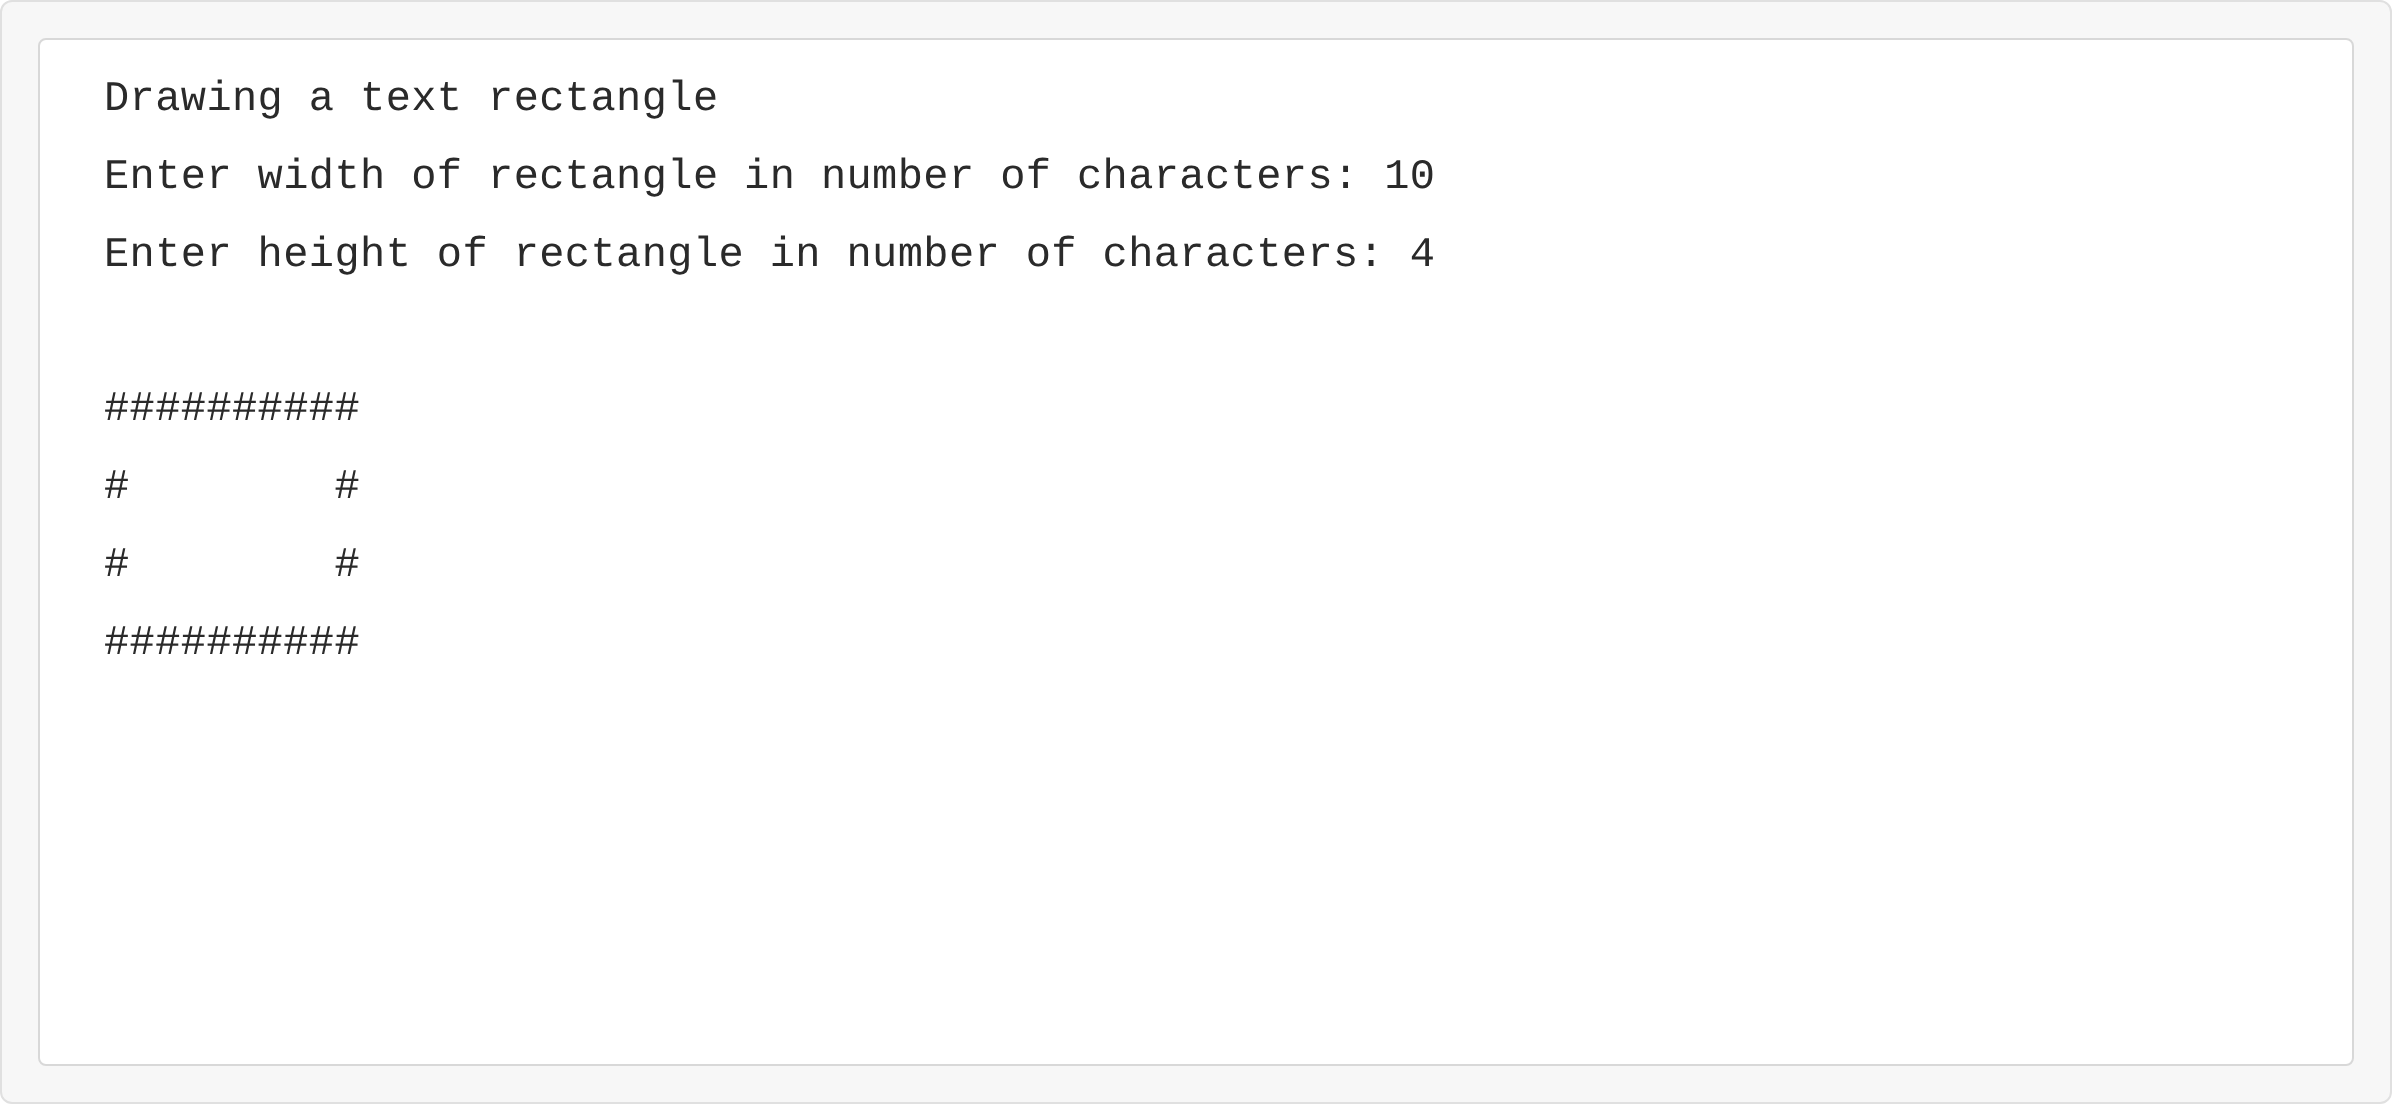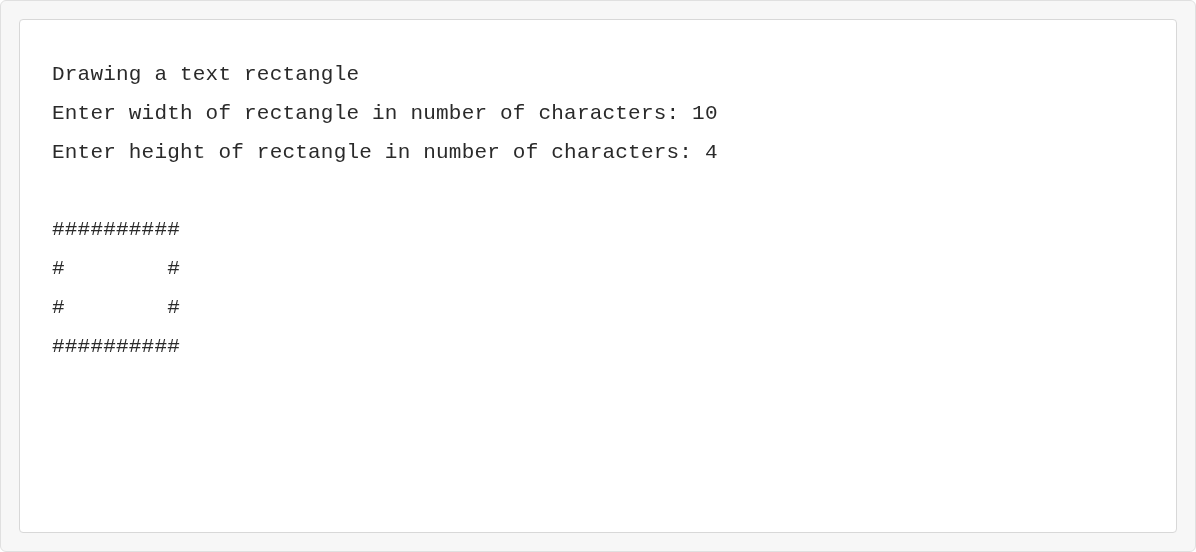--- a/index.html
+++ b/index.html
@@ -18,21 +18,21 @@
       border-radius: 6px;
       padding: 18px;
       margin: 0;
       width: 1196px;
       height: 552px;
     }
     .inner-container {
       background: #ffffff;
       border: 1px solid #d8d8d8;
       border-radius: 4px;
-      padding: 36px 32px;
+      padding: 12px 32px;
       height: 100%;
     }
     .code-block {
       font-family: 'Consolas', 'Monaco', 'Courier New', monospace;
       font-size: 21px;
       line-height: 1.85;
       color: #2a2a2a;
       white-space: pre;
       letter-spacing: 0.2px;
     }

